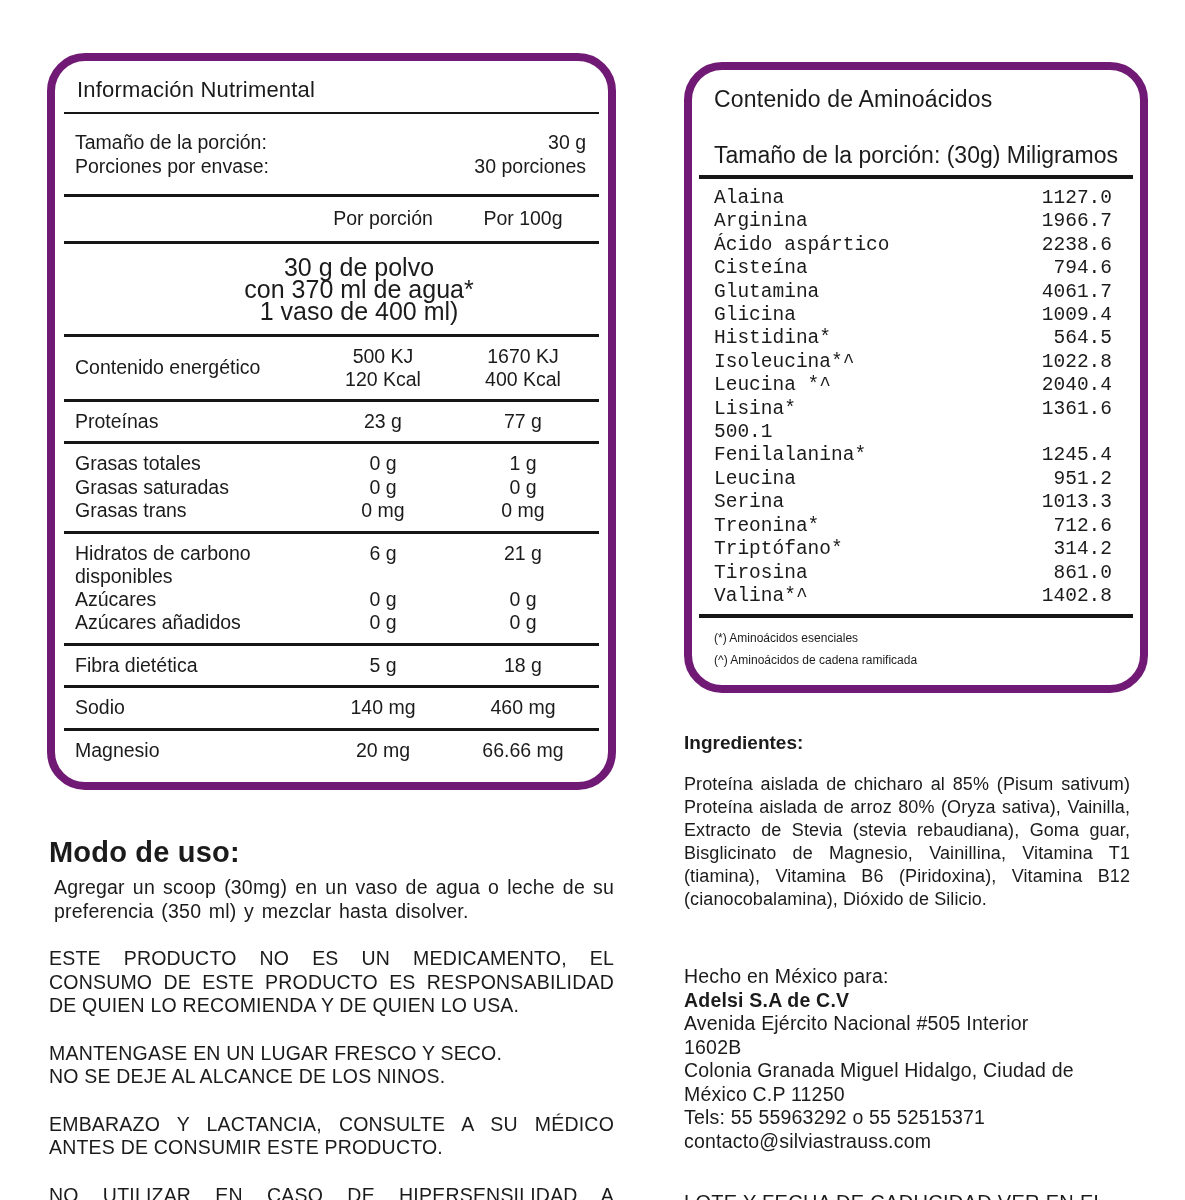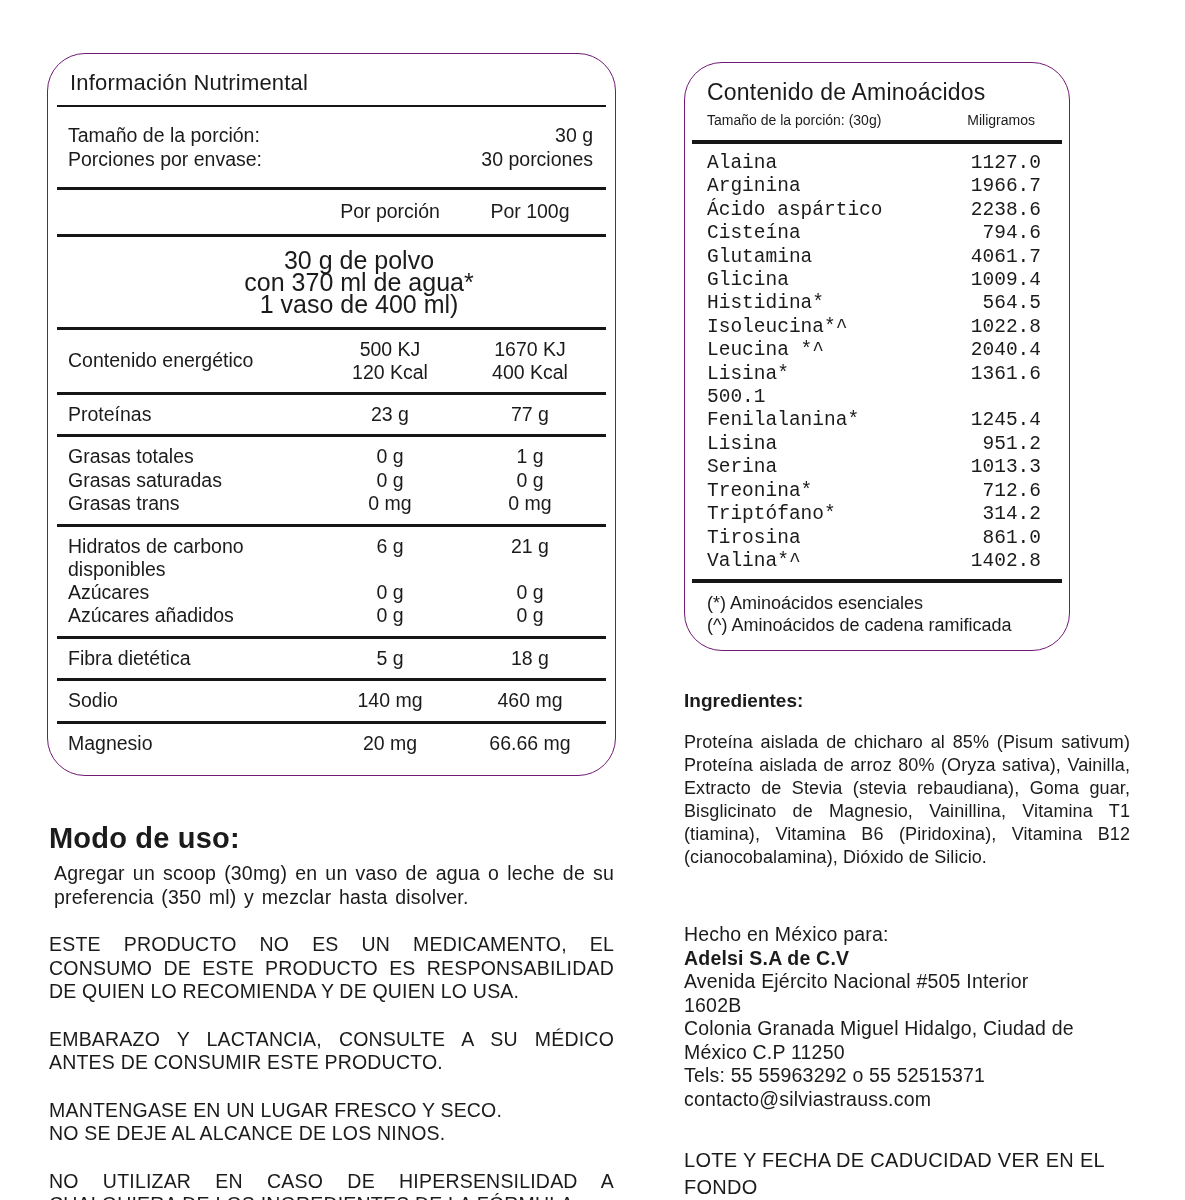--- a/index.html
+++ b/index.html
@@ -5,21 +5,21 @@
   html,body{margin:0;padding:0;}
   body{
     width:1185px;height:1200px;position:relative;overflow:hidden;
     background:#ffffff;color:#1b1b1b;
     font-family:"Liberation Sans", sans-serif;
     -webkit-font-smoothing:antialiased;
   }
   .col-left{position:absolute;left:47px;top:53px;width:569px;}
   .col-right{position:absolute;left:684px;top:62px;width:446px;}
 
-  .box{border:1px solid #701a75;border-radius:38px;background:#fff;box-sizing:border-box;}
+  .box{border:8px solid #701a75;border-radius:38px;background:#fff;box-sizing:border-box;}
 
   
   .nutrition-box{width:569px;padding-bottom:12px;}
   .n-title{font-size:22px;font-weight:400;letter-spacing:.2px;padding:16px 22px 9px 22px;line-height:26px;}
   .rule{height:3px;background:#161616;margin:0 9px;}
   .rule.thin{height:2px;}
   .serving{padding:16px 20px;}
   .serving-row{display:grid;grid-template-columns:1fr auto;line-height:24px;font-size:19.5px;}
   .serving-row .sval{text-align:right;padding-right:2px;}
   .nsec{padding:8px 20px;}
@@ -31,28 +31,28 @@
   .headers{padding:10px 20px;}
   .prep{padding:12px 55px 12px 110px;text-align:center;font-size:25px;line-height:22px;}
 
   
   .modo{margin-top:46px;padding:0 2px;}
   .modo h2{margin:0 0 8px 0;font-size:29px;line-height:32px;font-weight:700;letter-spacing:.2px;}
   .modo p{margin:0 0 24px 0;font-size:19.5px;line-height:23.5px;text-align:justify;letter-spacing:.2px;white-space:pre-line;}
   .modo p.instructions{padding-left:5px;word-spacing:2px;}
 
   
-  .amino-box{width:386px;padding-bottom:14px;}
+  .amino-box{width:464px;padding-bottom:14px;}
   .a-title{font-size:23px;font-weight:400;letter-spacing:.2px;padding:15px 22px 0 22px;line-height:28px;}
-  .a-sub{display:grid;grid-template-columns:1fr auto;padding:3px 34px 9px 22px;font-size:14px;line-height:22px;}
+  .a-sub{display:grid;grid-template-columns:1fr auto;padding:3px 22px 9px 22px;font-size:23px;line-height:22px;margin-top:28px;}
   .rule.thick{height:4px;margin:0 7px;}
   .amino-list{padding:8px 28px 6px 22px;font-family:Liberation Mono, monospace;}
   .arow{display:grid;grid-template-columns:1fr auto;line-height:23.4px;font-size:19.5px;}
   .amg{text-align:left;}
-  .footnotes{padding:9px 22px 0 22px;font-size:18px;line-height:22px;}
+  .footnotes{padding:9px 22px 0 22px;font-size:12px;line-height:22px;}
 
   
   .ingredients{margin-top:34px;}
   .ingredients h2{margin:0 0 14px 0;font-size:19px;line-height:32px;font-weight:700;}
   .ingredients p{margin:0;font-size:18px;line-height:23px;text-align:justify;letter-spacing:.1px;}
 
   
   .manufacturer{margin-top:54px;font-size:19.5px;line-height:23.5px;letter-spacing:.2px;}
   .manufacturer .bold{font-weight:700;}
 
@@ -175,23 +175,23 @@
             <div class="nval">66.66 mg</div>
           </div>
         </div>
       </div>
   </section>
 
   <section class="modo">
     <h2>Modo de uso:</h2>
     <p class="instructions">Agregar un scoop (30mg) en un vaso de agua o leche de su preferencia (350 ml) y mezclar hasta disolver.</p>
     <p>ESTE PRODUCTO NO ES UN MEDICAMENTO, EL CONSUMO DE ESTE PRODUCTO ES RESPONSABILIDAD DE QUIEN LO RECOMIENDA Y DE QUIEN LO USA.</p>
-    <p>EMBARAZO Y LACTANCIA, CONSULTE A SU MÉDICO ANTES DE CONSUMIR ESTE PRODUCTO.</p>
     <p>MANTENGASE EN UN LUGAR FRESCO Y SECO.
 NO SE DEJE AL ALCANCE DE LOS NINOS.</p>
+    <p>EMBARAZO Y LACTANCIA, CONSULTE A SU MÉDICO ANTES DE CONSUMIR ESTE PRODUCTO.</p>
     <p>NO UTILIZAR EN CASO DE HIPERSENSILIDAD A CUALQUIERA DE LOS INGREDIENTES DE LA FÓRMULA.</p>
   </section>
 
 </div>
 
 <div class="col-right">
 
   <section class="box amino-box">
     <div class="a-title">Contenido de Aminoácidos</div>
     <div class="a-sub">
@@ -242,21 +242,21 @@
           <span class="amg">1361.6</span>
         </div>
         <div class="arow">
           <span class="amg">500.1</span>
         </div>
         <div class="arow">
           <span class="aname">Fenilalanina*</span>
           <span class="amg">1245.4</span>
         </div>
         <div class="arow">
-          <span class="aname">Lisina</span>
+          <span class="aname">Leucina</span>
           <span class="amg">951.2</span>
         </div>
         <div class="arow">
           <span class="aname">Serina</span>
           <span class="amg">1013.3</span>
         </div>
         <div class="arow">
           <span class="aname">Treonina*</span>
           <span class="amg">712.6</span>
         </div>

